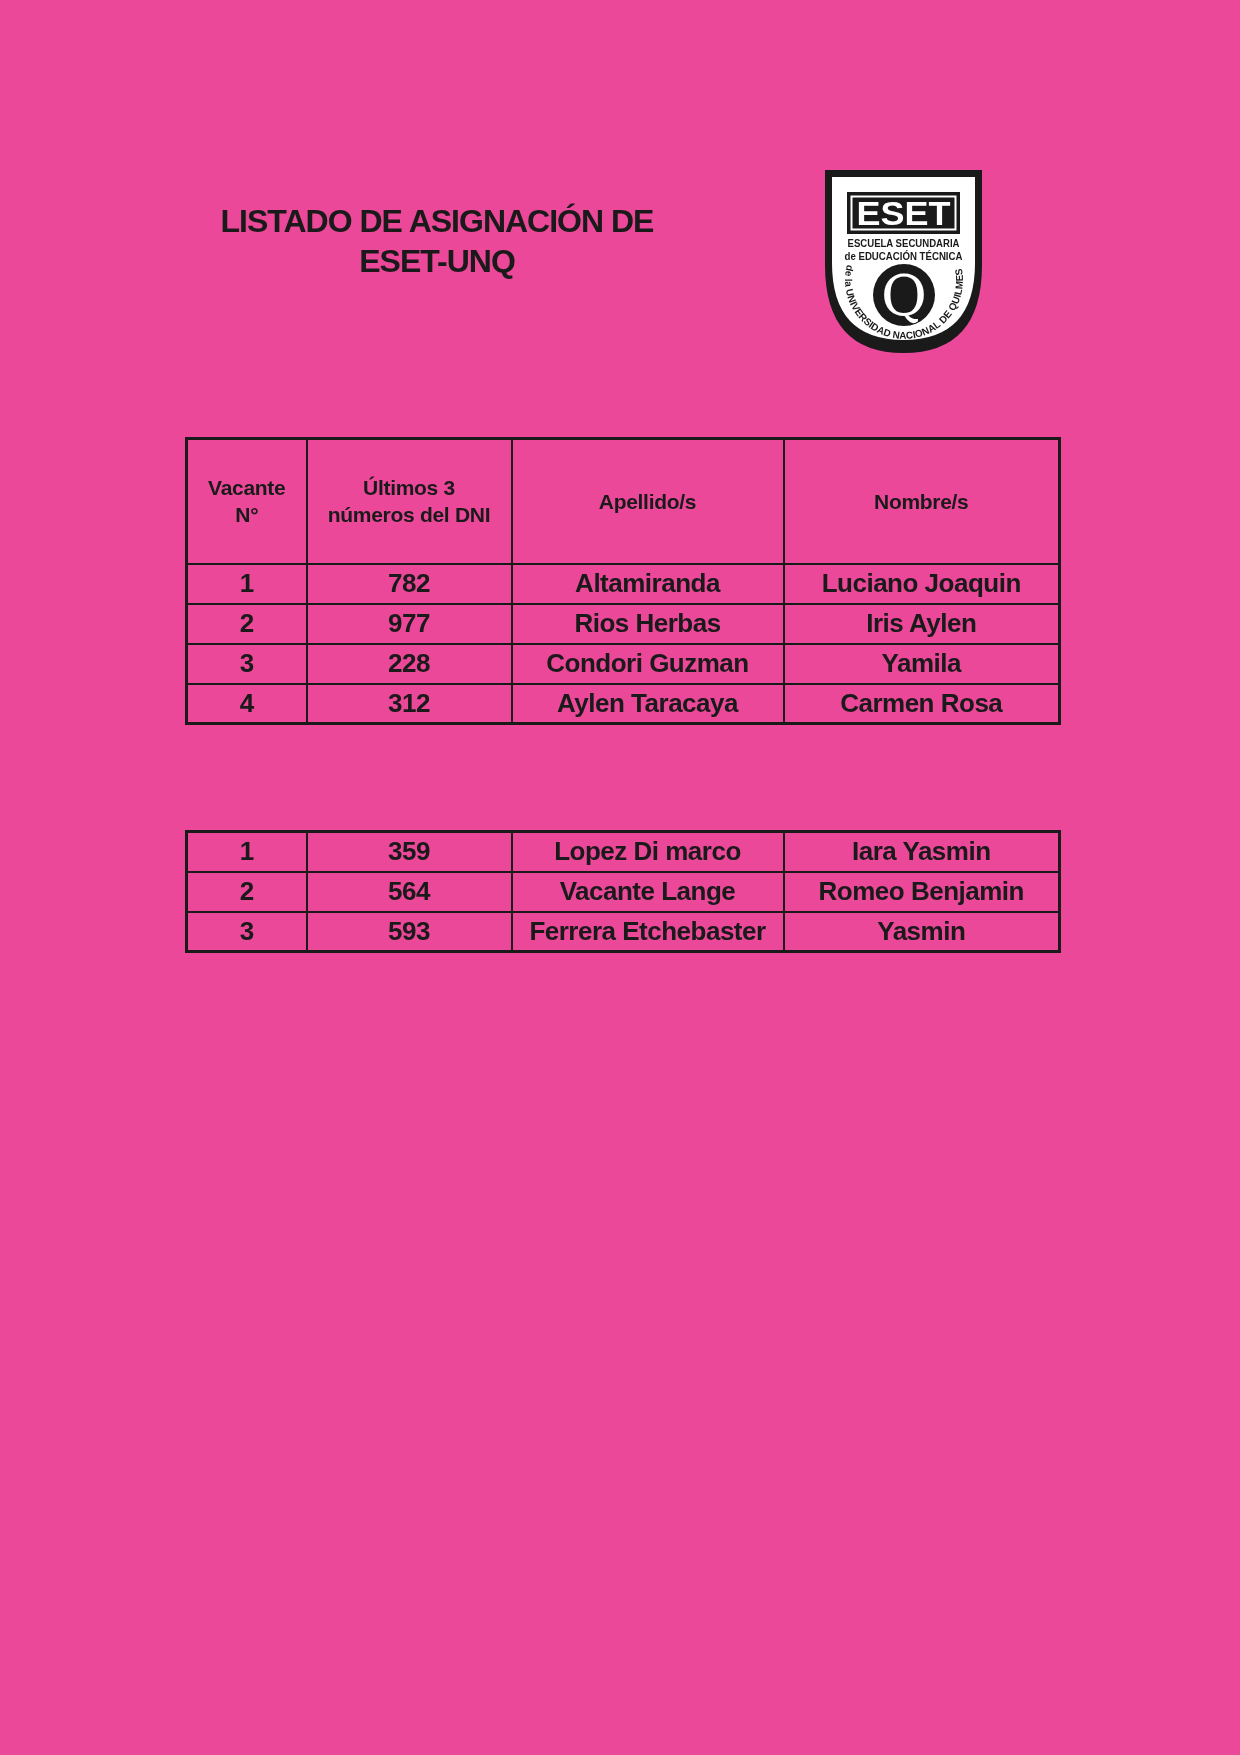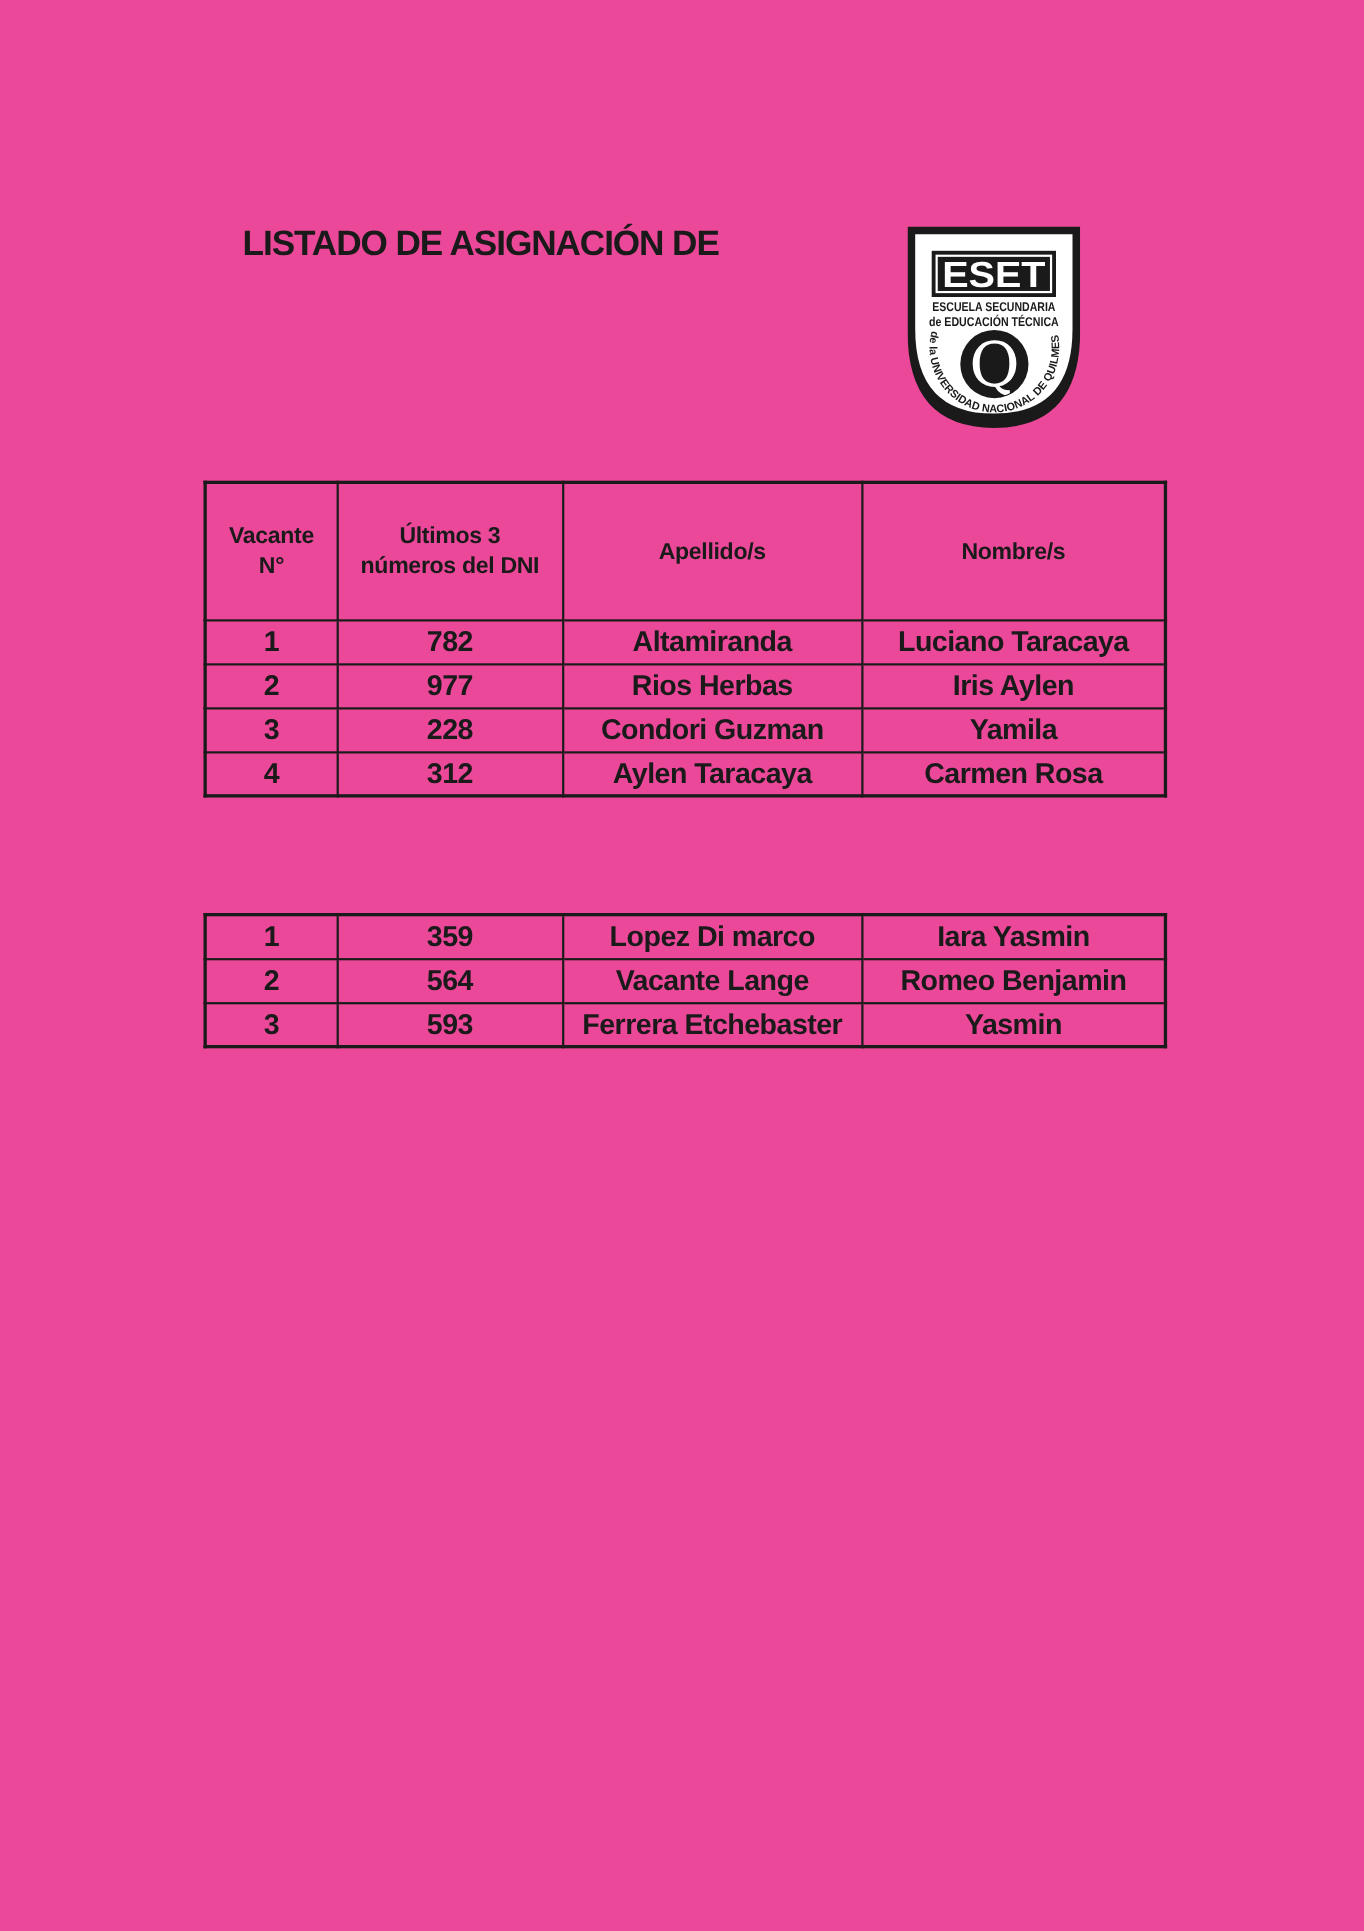--- a/index.html
+++ b/index.html
@@ -13,21 +13,21 @@
     overflow:hidden;
   }
   .doc-title {
     position:absolute;
     left:177px; top:201px; width:520px;
     text-align:center;
     font-size:32px; font-weight:bold;
     line-height:40px;
     letter-spacing:-1px;
   }
-  .logo-wrap { position:absolute; left:825px; top:170px; width:157px; height:183px;margin-top:36px; }
+  .logo-wrap { position:absolute; left:825px; top:170px; width:157px; height:183px; }
   .tbl { position:absolute; border-collapse:collapse; table-layout:fixed; width:873px; }
   .tbl-1 { left:185px; top:437px; }
   .tbl-2 { left:185px; top:830px; }
   .tbl th, .tbl td {
     border:2px solid #1a1a1a;
     text-align:center; vertical-align:middle;
     font-weight:bold;
     overflow:hidden;
   }
   .tbl { border:3px solid #1a1a1a; }
@@ -48,20 +48,21 @@
   }
   .logo-text { font-family:"Liberation Sans", sans-serif; }
 </style>
 </head>
 <body>
 
 <div class="page">
 
   <div class="doc-title">
     <div>LISTADO DE ASIGNACIÓN DE</div>
+    <div>ESET-UNQ</div>
   </div>
 
   <div class="logo-wrap">
     <svg width="157" height="183" viewBox="0 0 157 183">
       <defs>
         <clipPath id="qclip">
             <circle cx="79" cy="125" r="30"></circle>
           </clipPath>
       </defs>
 
@@ -100,21 +101,21 @@
 números del DNI</th>
         <th>Apellido/s</th>
         <th>Nombre/s</th>
       </tr>
     </thead>
     <tbody>
       <tr>
         <td>1</td>
         <td>782</td>
         <td>Altamiranda</td>
-        <td>Luciano Taracaya</td>
+        <td>Luciano Joaquin</td>
       </tr>
       <tr>
         <td>2</td>
         <td>977</td>
         <td>Rios Herbas</td>
         <td>Iris Aylen</td>
       </tr>
       <tr>
         <td>3</td>
         <td>228</td>

